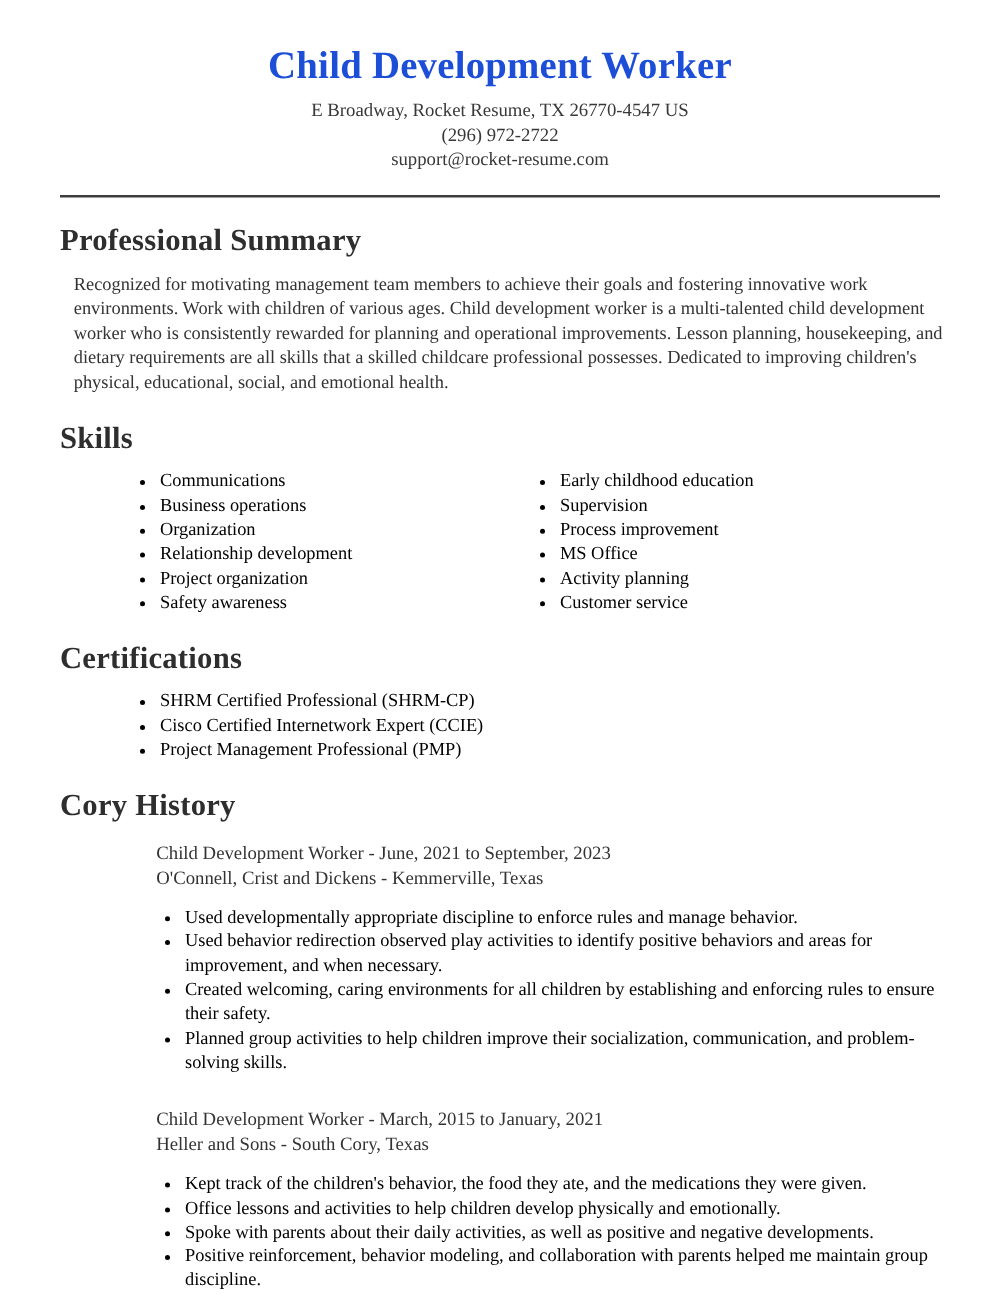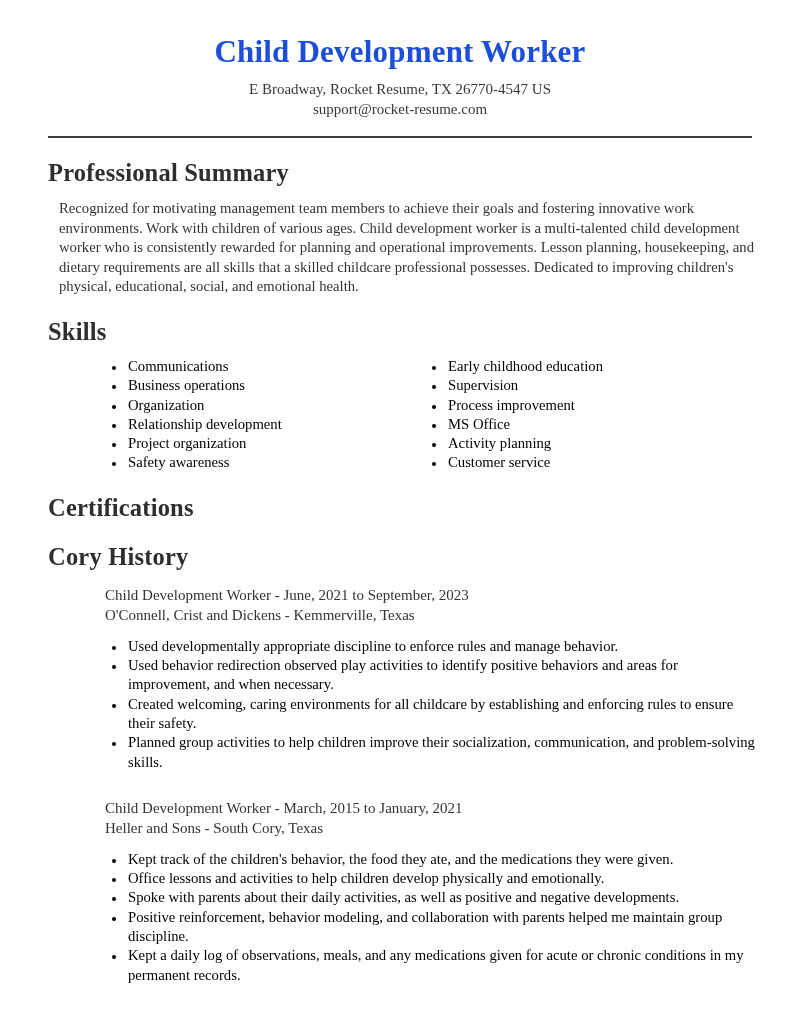--- a/index.html
+++ b/index.html
@@ -75,20 +75,21 @@
   .skills-col.col2 ul.bullet-list {
     padding-left: 46px;
   }
   .cert-list {
     margin-top: 11px !important;
     margin-left: 48px !important;
   }
   
   .job {
     margin-top: 14px;
+    padding-left: 20px;
   }
   .job.second {
     margin-top: 26px;
   }
   .job-header {
     margin-left: 105px;
     margin-right: 44px;
     font-size: 15px;
     line-height: 20px;
     color: #333333;
@@ -100,20 +101,21 @@
   }
 </style>
 </head>
 <body>
 
 <div class="page">
 
   <div>
     <h1 class="resume-name">Child Development Worker</h1>
     <div class="contact-line">E Broadway, Rocket Resume, TX 26770-4547 US</div>
+    <div class="contact-line">(296) 972-2722</div>
     <div class="contact-line">support@rocket-resume.com</div>
     <hr class="header-divider">
   </div>
 
   <div>
     <h2 class="section-heading">Professional Summary</h2>
     <p class="summary-text">Recognized for motivating management team members to achieve their goals and fostering innovative work environments. Work with children of various ages. Child development worker is a multi-talented child development worker who is consistently rewarded for planning and operational improvements. Lesson planning, housekeeping, and dietary requirements are all skills that a skilled childcare professional possesses. Dedicated to improving children's physical, educational, social, and emotional health.</p>
   </div>
 
   <div>
@@ -137,34 +139,39 @@
           <li>MS Office</li>
           <li>Activity planning</li>
           <li>Customer service</li>
         </ul>
       </div>
     </div>
   </div>
 
   <div>
     <h2 class="section-heading">Certifications</h2>
+    <ul class="bullet-list cert-list">
+      <li>SHRM Certified Professional (SHRM-CP)</li>
+      <li>Cisco Certified Internetwork Expert (CCIE)</li>
+      <li>Project Management Professional (PMP)</li>
+    </ul>
   </div>
 
   <div>
     <h2 class="section-heading">Cory History</h2>
 
     <div class="job first">
       <div class="job-header">
         <div>Child Development Worker - June, 2021 to September, 2023</div>
         <div>O'Connell, Crist and Dickens - Kemmerville, Texas</div>
       </div>
       <ul class="bullet-list job-bullets">
         <li>Used developmentally appropriate discipline to enforce rules and manage behavior.</li>
         <li>Used behavior redirection observed play activities to identify positive behaviors and areas for improvement, and when necessary.</li>
-        <li>Created welcoming, caring environments for all childcare by establishing and enforcing rules to ensure their safety.</li>
+        <li>Created welcoming, caring environments for all children by establishing and enforcing rules to ensure their safety.</li>
         <li>Planned group activities to help children improve their socialization, communication, and problem-solving skills.</li>
       </ul>
     </div>
 
     <div class="job second">
       <div class="job-header">
         <div>Child Development Worker - March, 2015 to January, 2021</div>
         <div>Heller and Sons - South Cory, Texas</div>
       </div>
       <ul class="bullet-list job-bullets">

